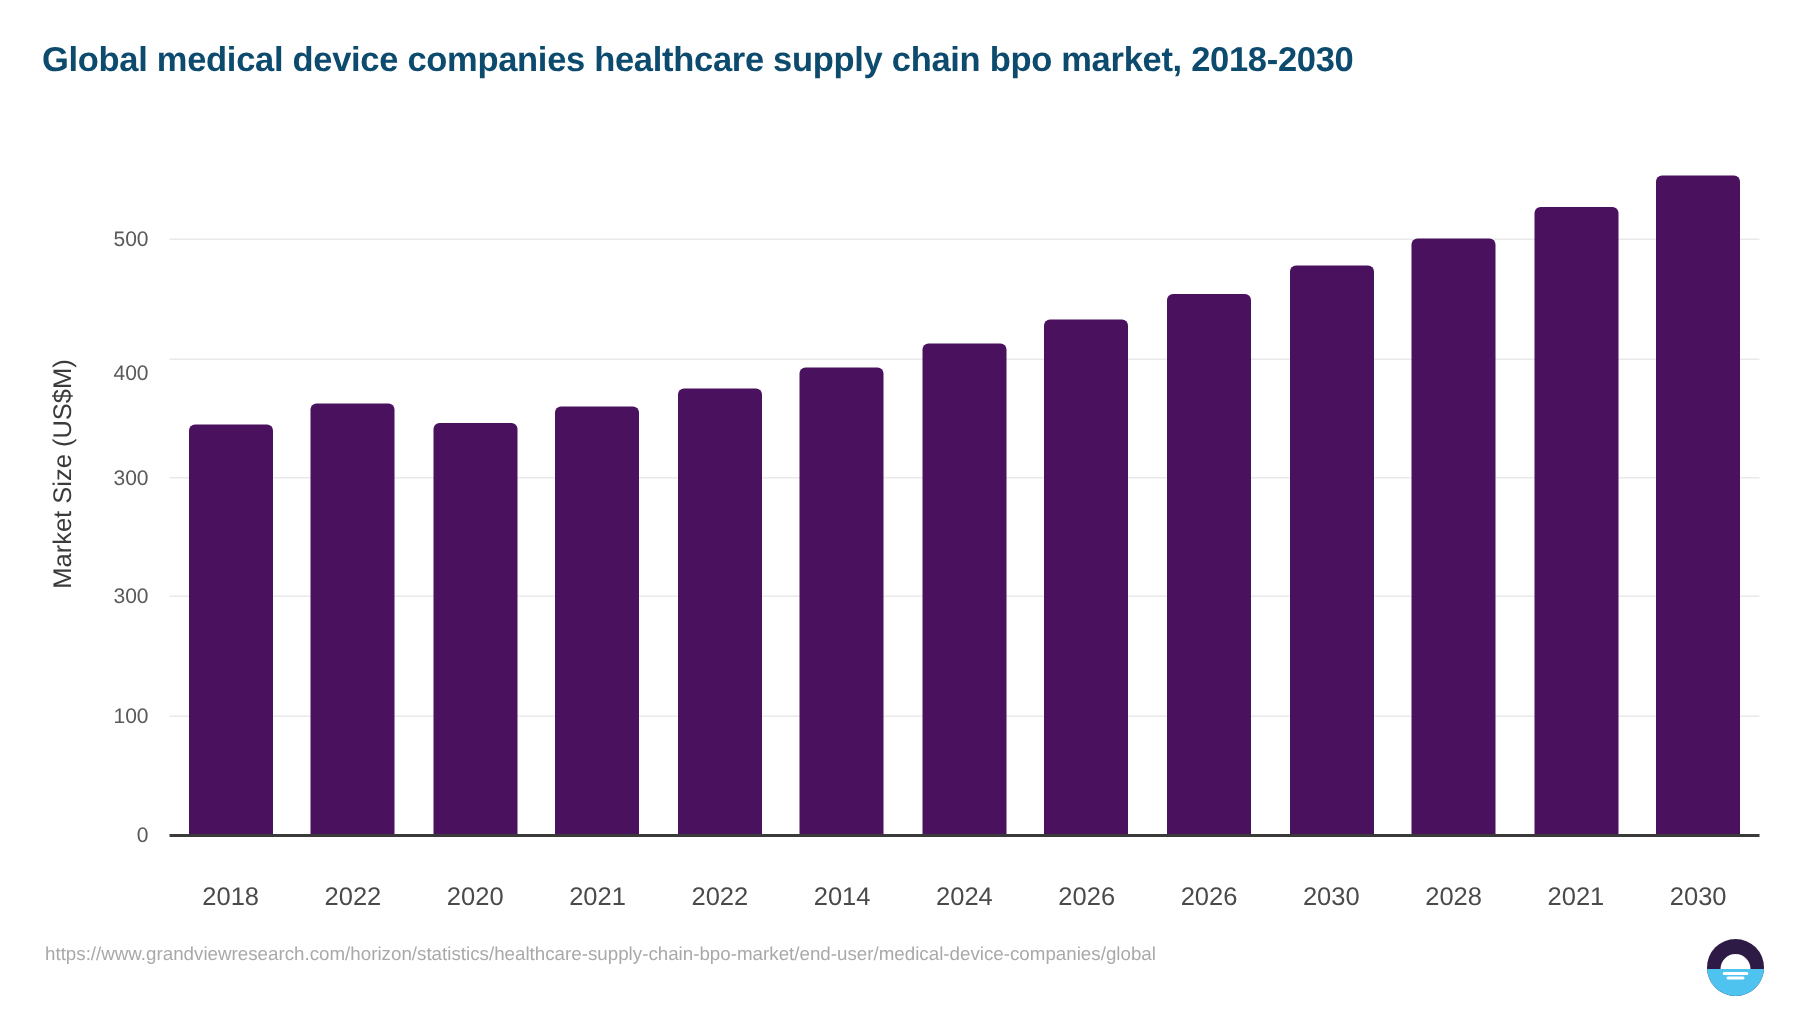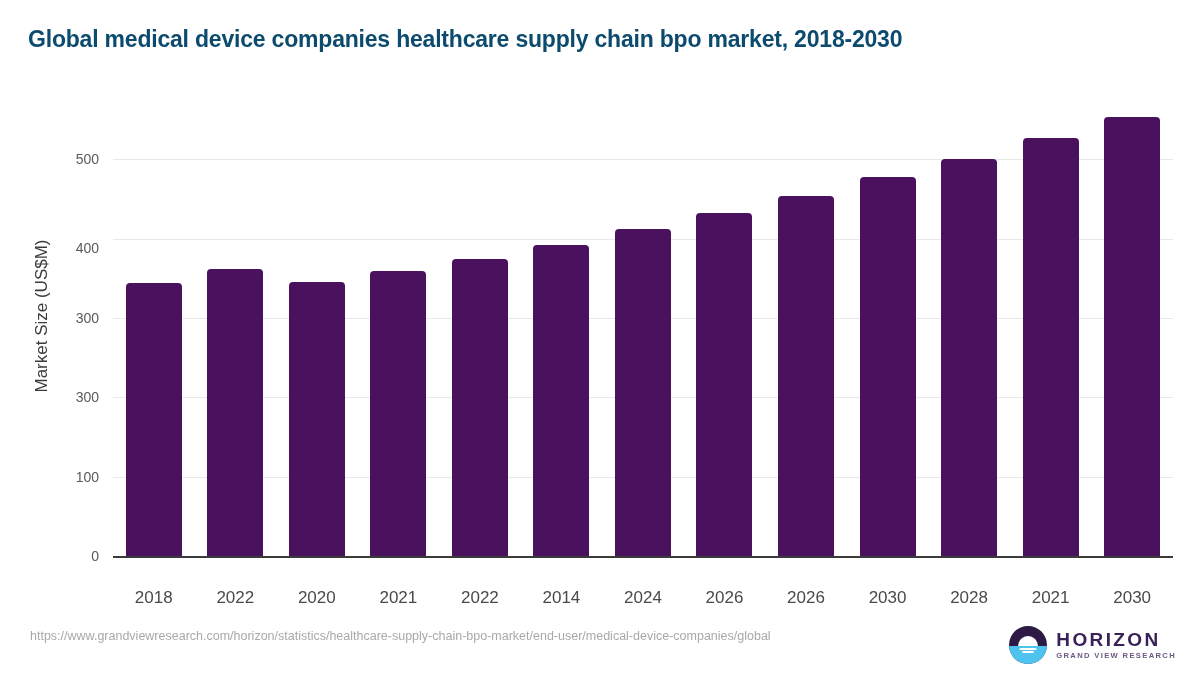--- a/index.html
+++ b/index.html
@@ -297,20 +297,16 @@
   <div class="footer">
     <div class="source-url">https://www.grandviewresearch.com/horizon/statistics/healthcare-supply-chain-bpo-market/end-user/medical-device-companies/global</div>
 
     <div class="logo">
       <div class="logo-mark">
         <div class="water"></div>
         <div class="dome"></div>
         <div class="ray ray1"></div>
         <div class="ray ray2"></div>
       </div>
-      <div class="logo-text">
-        <div class="logo-name">HORIZON</div>
-        <div class="logo-sub">GRAND VIEW RESEARCH</div>
-      </div>
     </div>
   </div>
 
 </div>
 
 </body></html>

